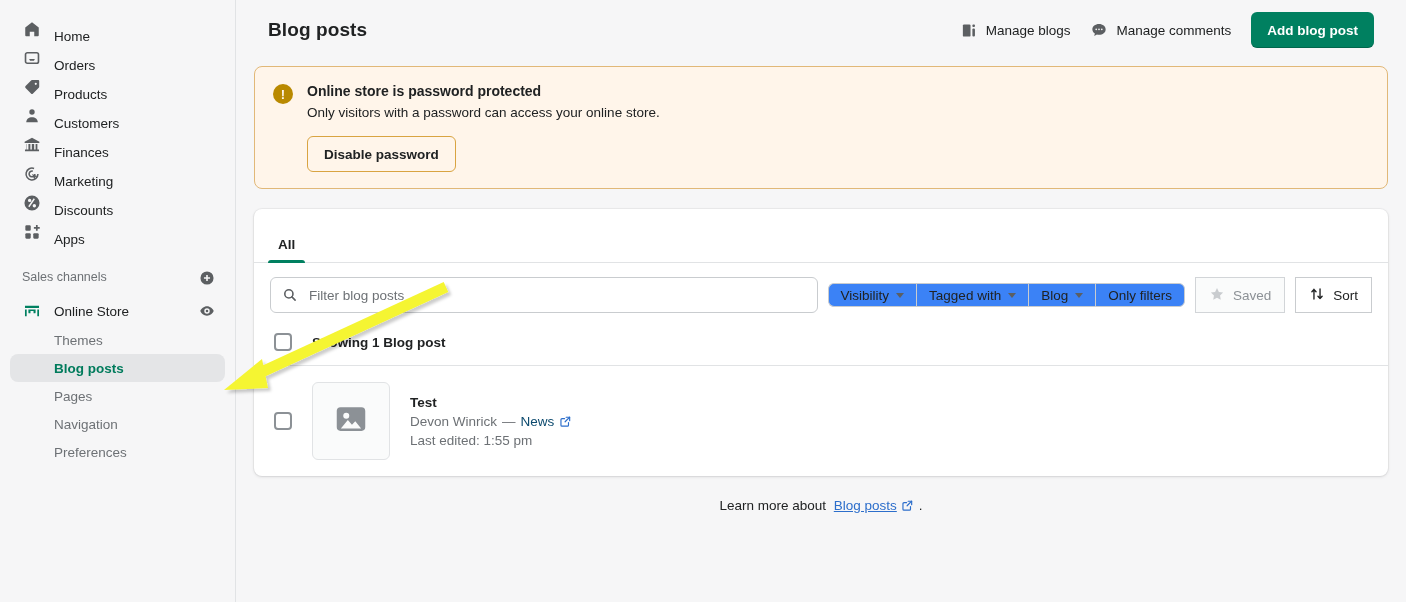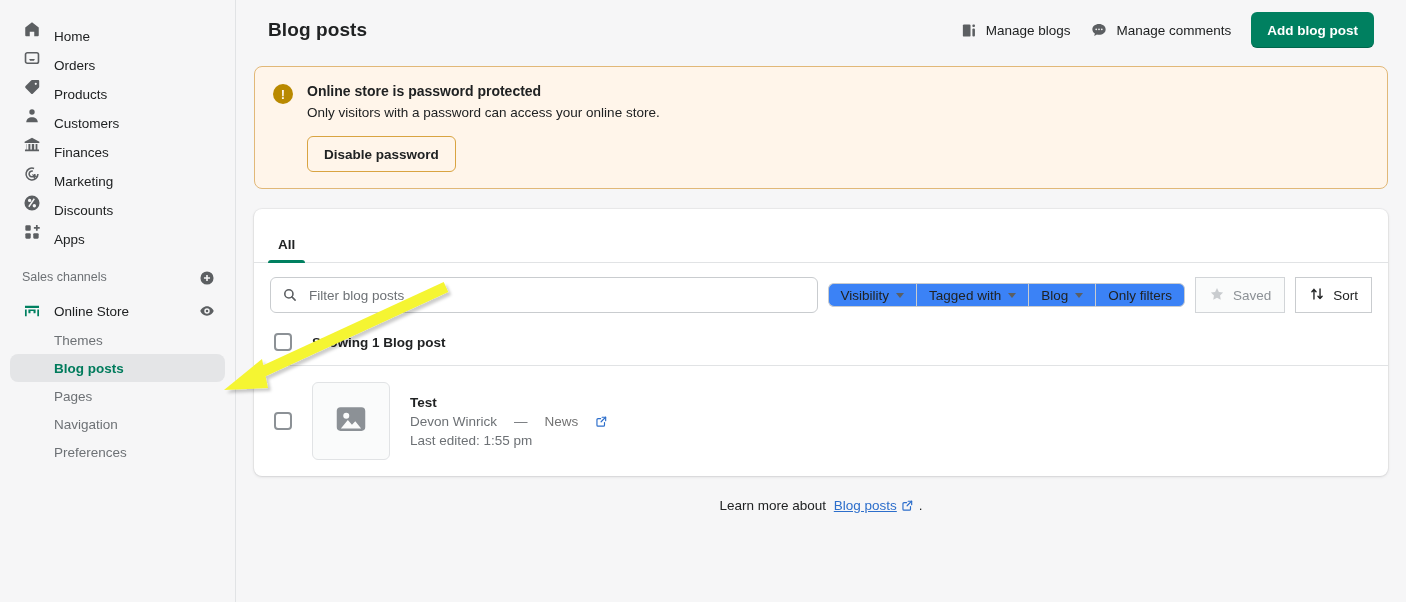--- a/index.html
+++ b/index.html
@@ -183,23 +183,23 @@
     border-top: 1px solid #e1e3e5;
     padding: 16px 16px 16px 20px;
   }
   .thumb {
     width: 78px; height: 78px; flex: 0 0 78px;
     border: 1px solid #e1e3e5; border-radius: 6px;
     background: #fafbfb;
     display: flex; align-items: center; justify-content: center;
   }
   .post-info .p-title { font-size: 13.5px; font-weight: 700; color: #202223; margin-bottom: 4px; }
-  .post-info .p-meta { font-size: 13.5px; color: #6d7175; margin-bottom: 4px; display: flex; align-items: center; gap: 12px; }
+  .post-info .p-meta { font-size: 13.5px; color: #6d7175; margin-bottom: 4px; display: flex; align-items: center; gap: 0; }
   .post-info .p-meta .lnk {
-    color: #737373; cursor: pointer;
+    color: #0c4a6e; cursor: pointer;
     margin-left: 5px; margin-right: 5px;
   }
   .post-info .p-edit { font-size: 13.5px; color: #6d7175; }
 
   .learn {
     text-align: center; font-size: 13.5px; color: #202223;
     padding: 22px 0 0 0;
   }
   .learn .lnk { color: #2c6ecb; text-decoration: underline; cursor: pointer; margin: 0 4px 0 0; }
 

